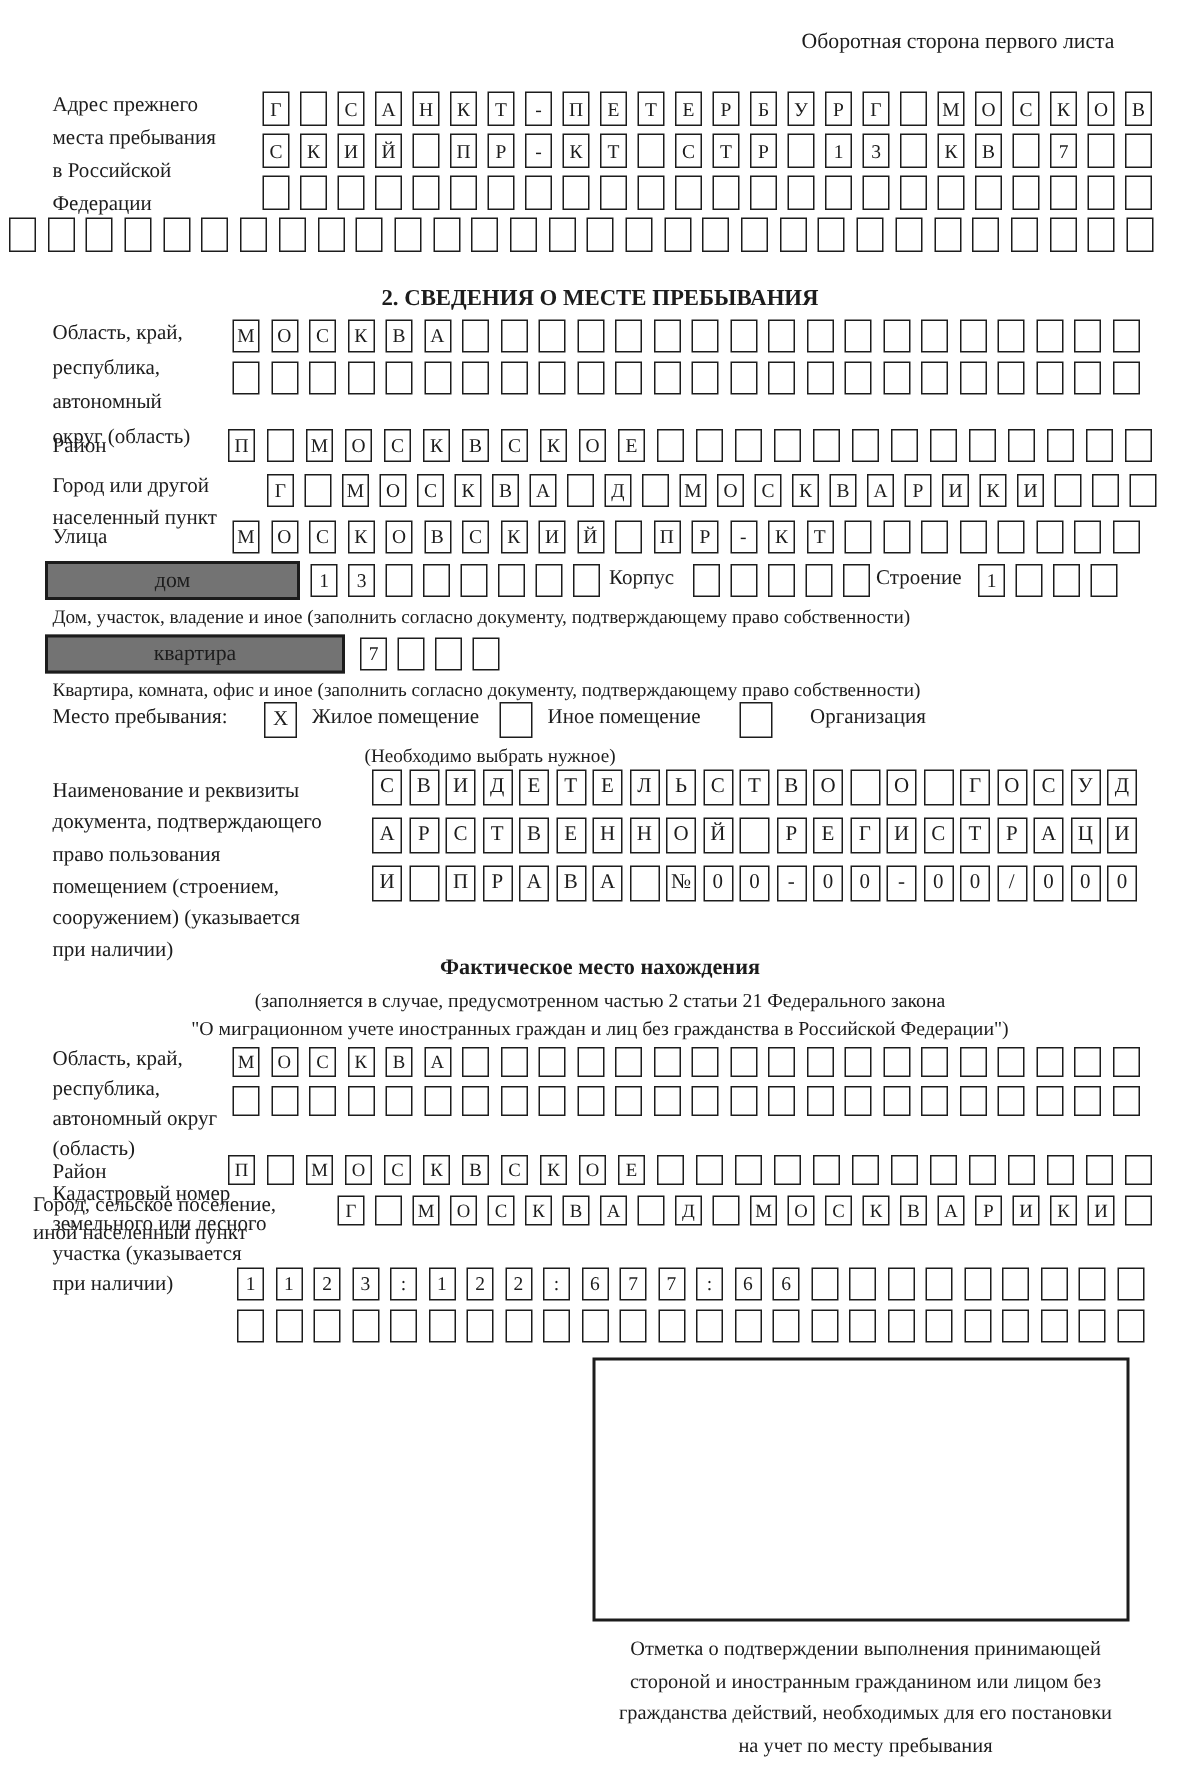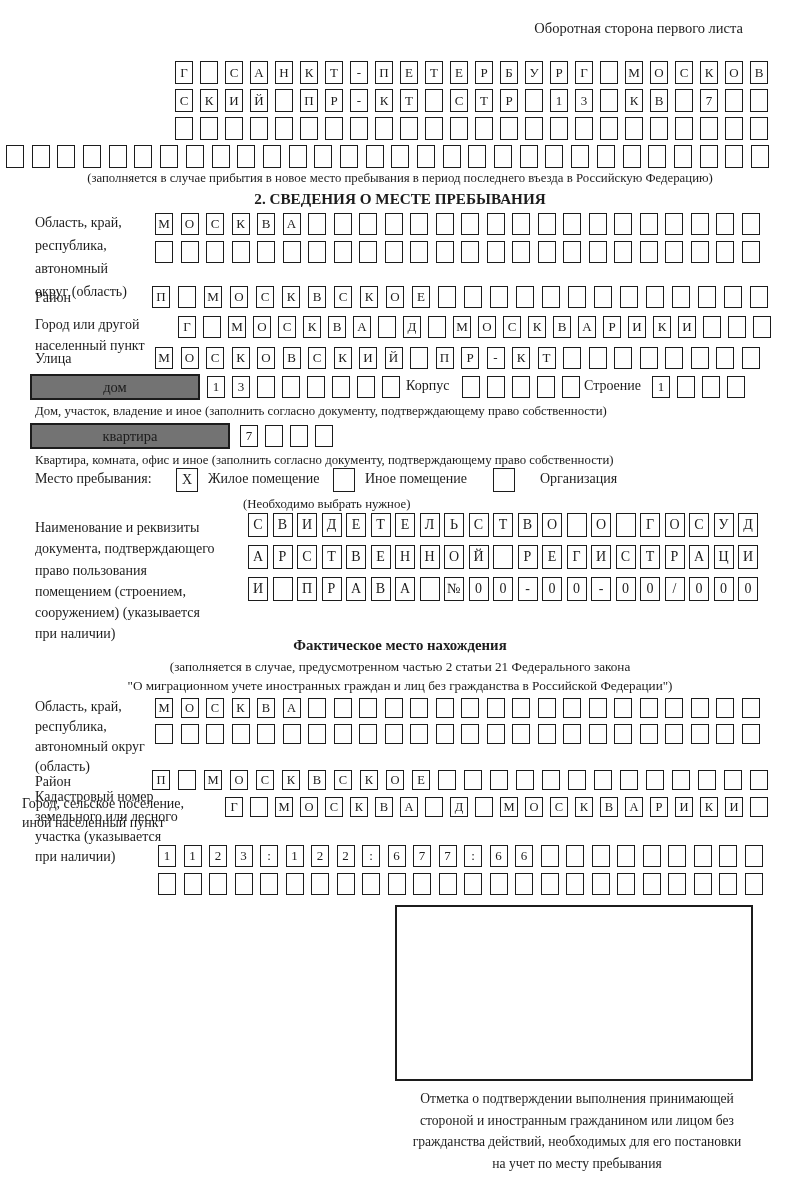--- a/index.html
+++ b/index.html
@@ -34,20 +34,24 @@
   .stampbox{border:2px solid #1c1c1c;box-sizing:border-box;background:#fff;}
   .stampnote{font-size:13.6px;line-height:21.5px;text-align:center;white-space:pre-line;}
 </style>
 </head>
 <body>
 
 <div class="page">
 
   <div class="abs txt" style="top:20px;right:57px">Оборотная сторона первого листа</div>
 
+  <div class="abs lbl" style="left:35px;top:60px">Адрес прежнего
+места пребывания
+в Российской
+Федерации</div>
   <div class="abs boxrow h23" style="left:175px;top:61px;gap:7px">
       <span class="cbox">Г</span>
       <span class="cbox"></span>
       <span class="cbox">С</span>
       <span class="cbox">А</span>
       <span class="cbox">Н</span>
       <span class="cbox">К</span>
       <span class="cbox">Т</span>
       <span class="cbox">-</span>
       <span class="cbox">П</span>
@@ -144,21 +148,20 @@
       <span class="cbox"></span>
       <span class="cbox"></span>
       <span class="cbox"></span>
       <span class="cbox"></span>
       <span class="cbox"></span>
       <span class="cbox"></span>
       <span class="cbox"></span>
       <span class="cbox"></span>
       <span class="cbox"></span>
     </div>
-  <div class="abs note center" style="top:171px">(заполняется в случае прибытия в новое место пребывания в период последнего въезда в Российскую Федерацию)</div>
 
   <div class="abs title center" style="top:190px">2. СВЕДЕНИЯ О МЕСТЕ ПРЕБЫВАНИЯ</div>
 
   <div class="abs lbl" style="left:35px;top:211px;line-height:23px">Область, край,
 республика,
 автономный
 округ (область)</div>
   <div class="abs boxrow" style="left:155px;top:213px;gap:7.5px">
       <span class="cbox">М</span>
       <span class="cbox">О</span>

